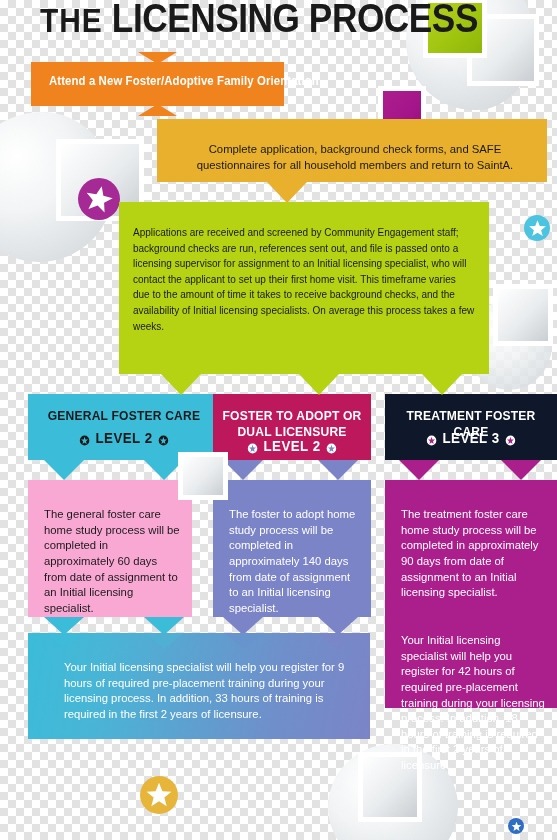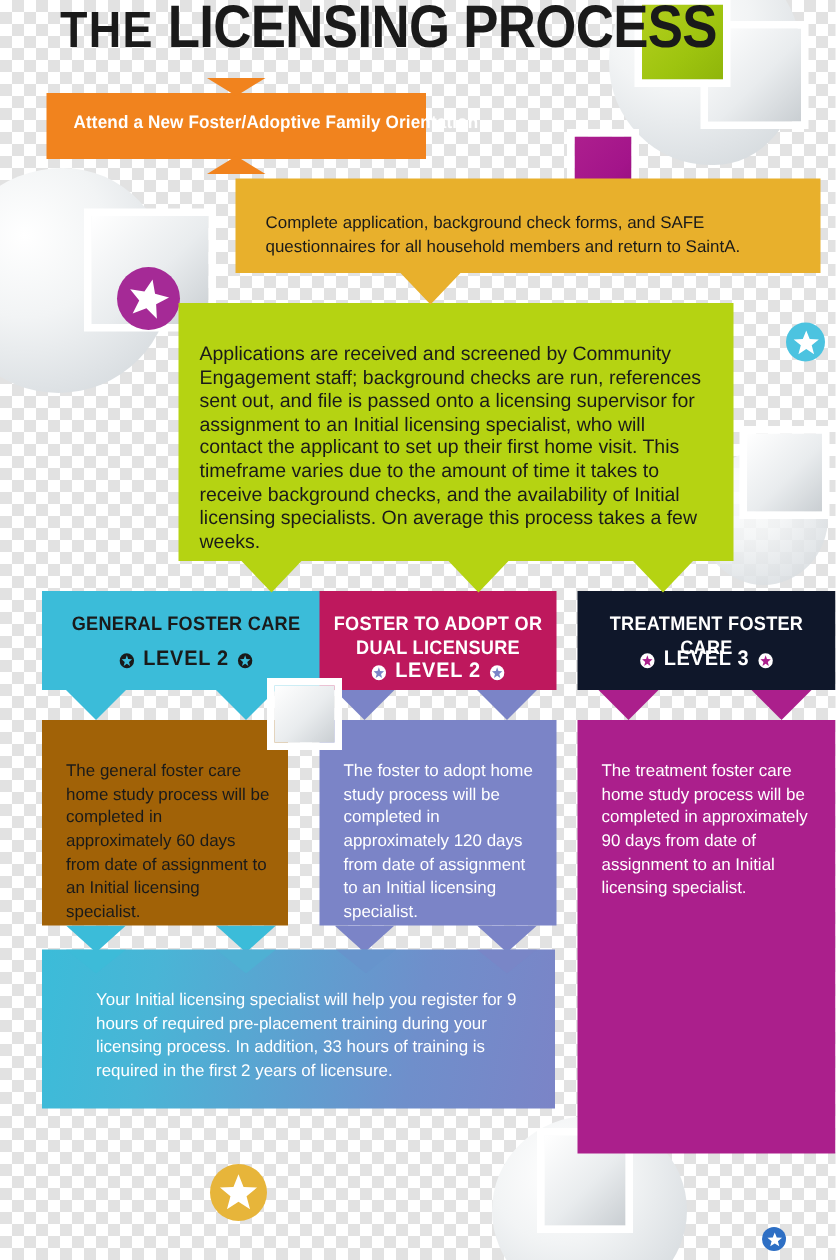--- a/index.html
+++ b/index.html
@@ -62,34 +62,35 @@
     position:absolute;left:18px;top:12px;
     font-family:"Liberation Sans Narrow","Liberation Sans",sans-serif;
     font-weight:bold;font-size:12px;color:#ffffff;letter-spacing:0.1px;
     transform:scaleX(0.95);transform-origin:left center;white-space:nowrap;
   }
 
   
   #box-yellow{
     left:157px;top:119px;width:390px;height:63px;
     background:#e8b02c;
+    text-align:center;
   }
   #box-yellow .para{
     position:absolute;left:20px;top:12px;right:14px;
     font-size:11.3px;line-height:15.5px;color:#1a1a1a;
   }
 
   
   #box-green{
     left:119px;top:202px;width:370px;height:172px;
     background:#b5d312;
   }
   #box-green .para{
     position:absolute;left:14px;top:13px;right:14px;
-    font-size:13px;line-height:15.6px;color:#1a1a1a;
+    font-size:10px;line-height:15.6px;color:#1a1a1a;
   }
 
   
   .col-head{position:absolute;box-sizing:border-box;}
   .col-head .htext{
     position:absolute;left:0;right:0;top:14px;text-align:center;
     font-family:"Liberation Sans Narrow","Liberation Sans",sans-serif;
     font-weight:bold;font-size:13px;line-height:16px;letter-spacing:0.2px;
     transform:scaleX(0.93);
   }
@@ -115,21 +116,21 @@
     background:linear-gradient(100deg,#3bbcd9 0%,#49b5d6 22%,#6f8fcb 72%,#7b84c7 100%);
     padding-left:24px;
   }
   #box-wide .para{
     position:absolute;left:36px;top:16px;right:18px;
     font-size:11.3px;line-height:15.6px;color:#ffffff;
   }
 
   
   #col3-body{
-    left:385px;top:480px;width:172px;height:289px;
+    left:385px;top:480px;width:172px;height:228px;
     background:#ab1f8c;
   }
   #col3-body .para{color:#ffffff;}
   #col3-body .p2{position:absolute;left:16px;top:142px;right:12px;
     font-size:11.3px;line-height:15.6px;color:#ffffff;}
 </style>
 </head>
 <body>
 
 <div class="deco blob" style="left:406px;top:-30px;width:128px;height:140px;border-radius:50% 50% 46% 54%/52% 48% 50% 50%;"></div>
@@ -212,21 +213,21 @@
           <circle cx="12" cy="12" r="11" fill="#1a1a1a"></circle>
       <polygon points="12,4 14,9.6 20,9.9 15.3,13.7 16.9,19.6 12,16.2 7.1,19.6 8.7,13.7 4,9.9 10,9.6" fill="#3bbcd9"></polygon>
         </svg>
     </span>
   </div>
 </div>
 <svg width="172" height="24" viewBox="0 0 172 24" style="position:absolute;left:28px;top:460px;z-index:3;">
   <polygon points="16,0 56,0 36,20" fill="#3bbcd9"></polygon>
   <polygon points="116,0 156,0 136,20" fill="#3bbcd9"></polygon>
 </svg>
-<div class="col-body" style="left:28px;top:480px;width:164px;height:137px;background:#a16207;">
+<div class="col-body" style="left:28px;top:480px;width:164px;height:137px;background:#f9a8d4;">
   <p class="para" style="color:#1a1a1a;">The general foster care home study process will be completed in approximately 60 days from date of assignment to an Initial licensing specialist.</p>
 </div>
 <svg width="172" height="24" viewBox="0 0 172 24" style="position:absolute;left:28px;top:617px;z-index:3;">
   <polygon points="16,0 56,0 36,18" fill="#3bbcd9"></polygon>
   <polygon points="116,0 156,0 136,18" fill="#3bbcd9"></polygon>
 </svg>
 
 <div class="col-head" style="left:213px;top:394px;width:158px;height:66px;background:#be185d;">
   <div class="htext" style="color:#ffffff;">FOSTER TO ADOPT OR DUAL LICENSURE</div>
   <div class="lvl" style="top:44px;color:#ffffff;">
@@ -243,21 +244,21 @@
       <polygon points="12,4 14,9.6 20,9.9 15.3,13.7 16.9,19.6 12,16.2 7.1,19.6 8.7,13.7 4,9.9 10,9.6" fill="#7b84c7"></polygon>
         </svg>
     </span>
   </div>
 </div>
 <svg width="158" height="24" viewBox="0 0 158 24" style="position:absolute;left:213px;top:460px;z-index:3;">
   <polygon points="10,0 50,0 30,20" fill="#7b84c7"></polygon>
   <polygon points="105,0 145,0 125,20" fill="#7b84c7"></polygon>
 </svg>
 <div class="col-body" style="left:213px;top:480px;width:158px;height:137px;background:#7b84c7;">
-  <p class="para" style="color:#ffffff;">The foster to adopt home study process will be completed in approximately 120 days from date of assignment to an Initial licensing specialist.</p>
+  <p class="para" style="color:#ffffff;">The foster to adopt home study process will be completed in approximately 140 days from date of assignment to an Initial licensing specialist.</p>
 </div>
 <svg width="158" height="24" viewBox="0 0 158 24" style="position:absolute;left:213px;top:617px;z-index:3;">
   <polygon points="10,0 50,0 30,18" fill="#7b84c7"></polygon>
   <polygon points="105,0 145,0 125,18" fill="#7b84c7"></polygon>
 </svg>
 
 <div class="col-head" style="left:385px;top:394px;width:172px;height:66px;background:#0f172a;">
   <div class="htext" style="color:#ffffff;">TREATMENT FOSTER CARE</div>
   <div class="lvl" style="top:36px;color:#ffffff;">
     <span class="lvlstar">
@@ -274,20 +275,21 @@
         </svg>
     </span>
   </div>
 </div>
 <svg width="172" height="24" viewBox="0 0 172 24" style="position:absolute;left:385px;top:460px;z-index:3;">
   <polygon points="14,0 54,0 34,20" fill="#ab1f8c"></polygon>
   <polygon points="116,0 156,0 136,20" fill="#ab1f8c"></polygon>
 </svg>
 <div class="col-body" id="col3-body">
   <p class="para">The treatment foster care home study process will be completed in approximately 90 days from date of assignment to an Initial licensing specialist.</p>
+  <p class="p2">Your Initial licensing specialist will help you register for 42 hours of required pre-placement training during your licensing process. In addition, 18 hours of training is required in the first 2 years of licensure.</p>
 </div>
 
 <svg width="342" height="16" viewBox="0 0 342 16" style="position:absolute;left:28px;top:633px;z-index:5;">
   <polygon points="16,0 56,0 36,16" fill="#3dbbd8"></polygon>
   <polygon points="116,0 156,0 136,16" fill="#4fb0d3"></polygon>
   <polygon points="196,0 236,0 216,16" fill="#6794cc"></polygon>
   <polygon points="290,0 330,0 310,16" fill="#7986c7"></polygon>
 </svg>
 <div class="box" id="box-wide" style="z-index:4;">
   <p class="para">Your Initial licensing specialist will help you register for 9 hours of required pre-placement training during your licensing process. In addition, 33 hours of training is required in the first 2 years of licensure.</p>

